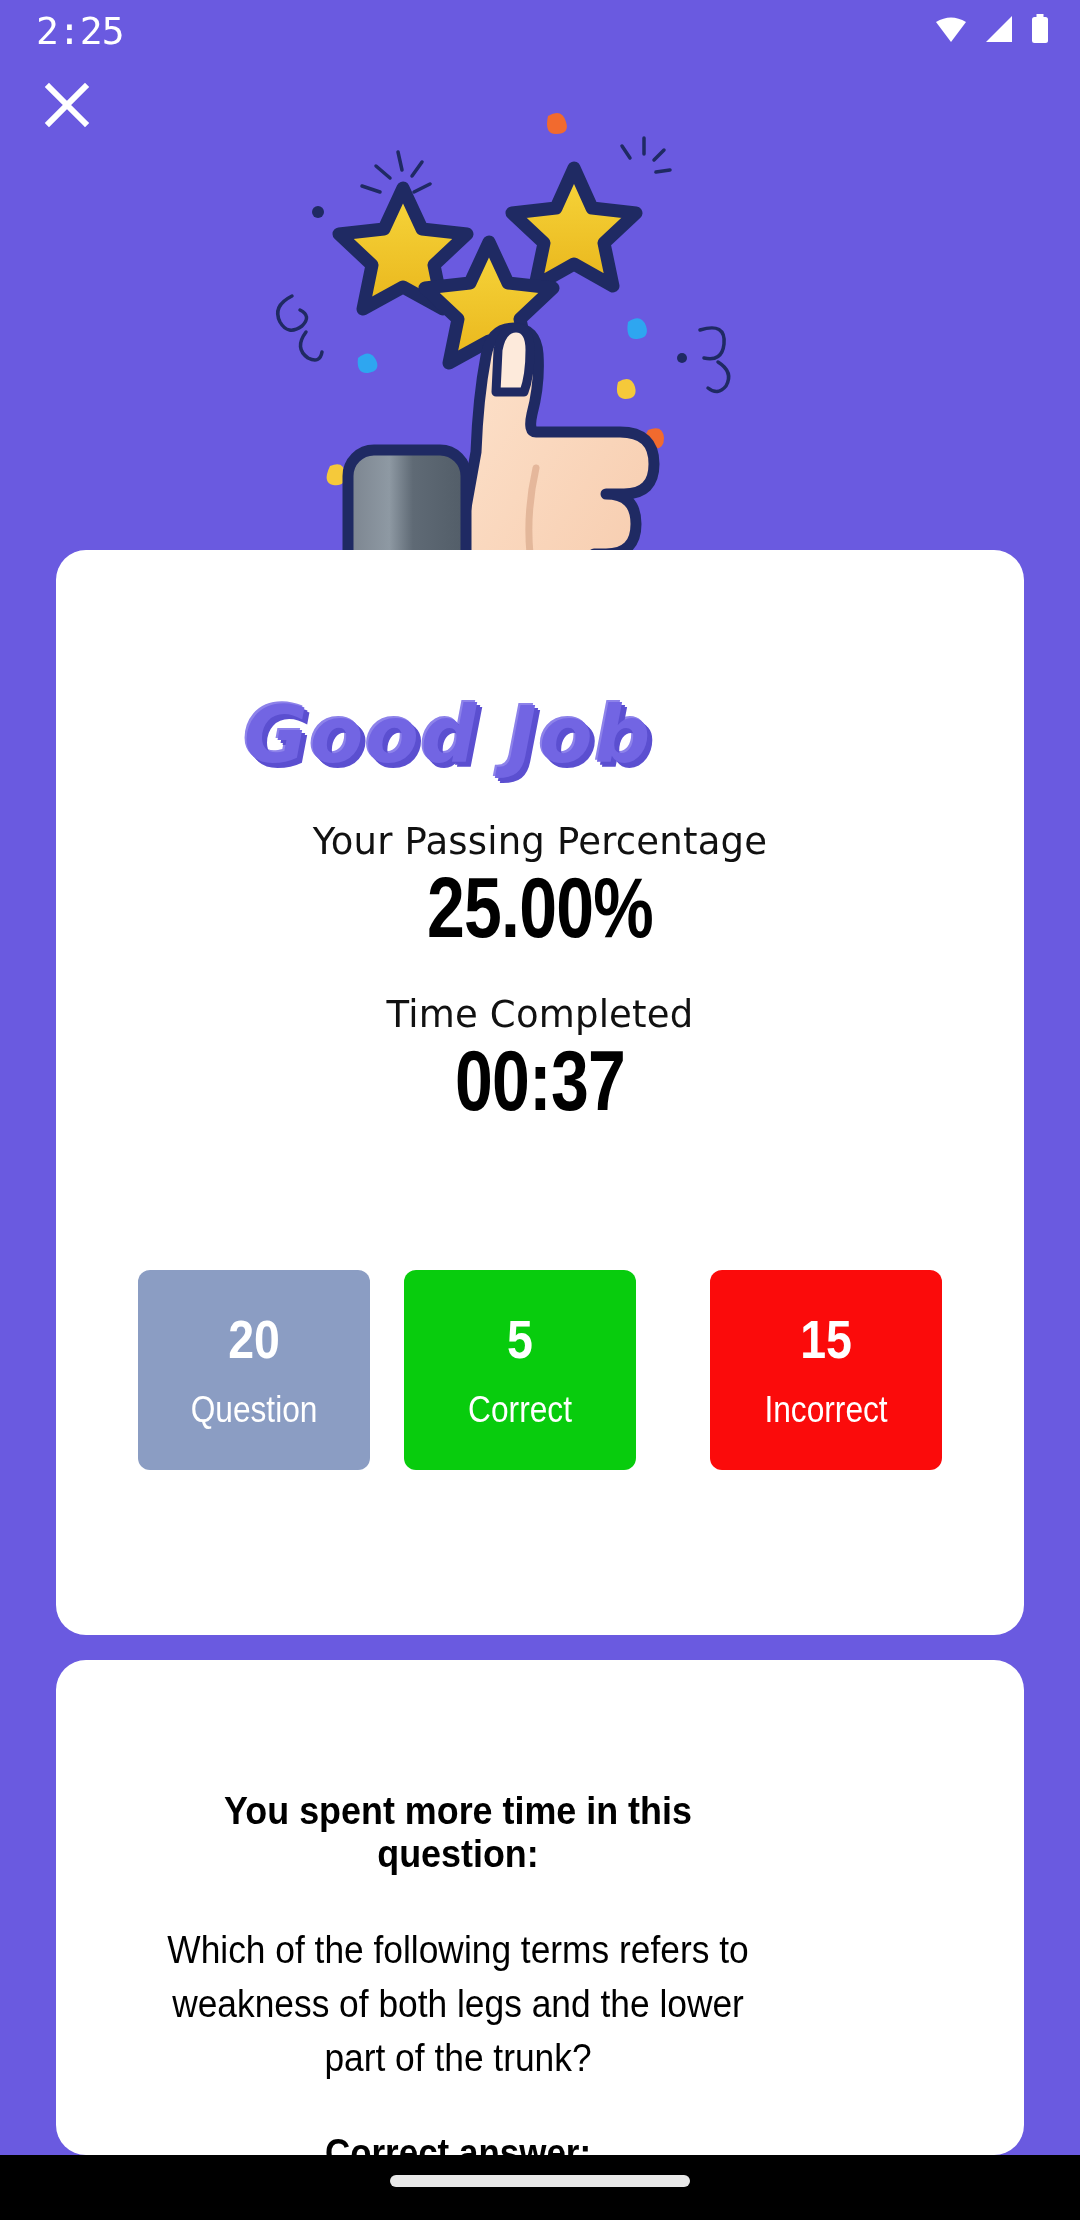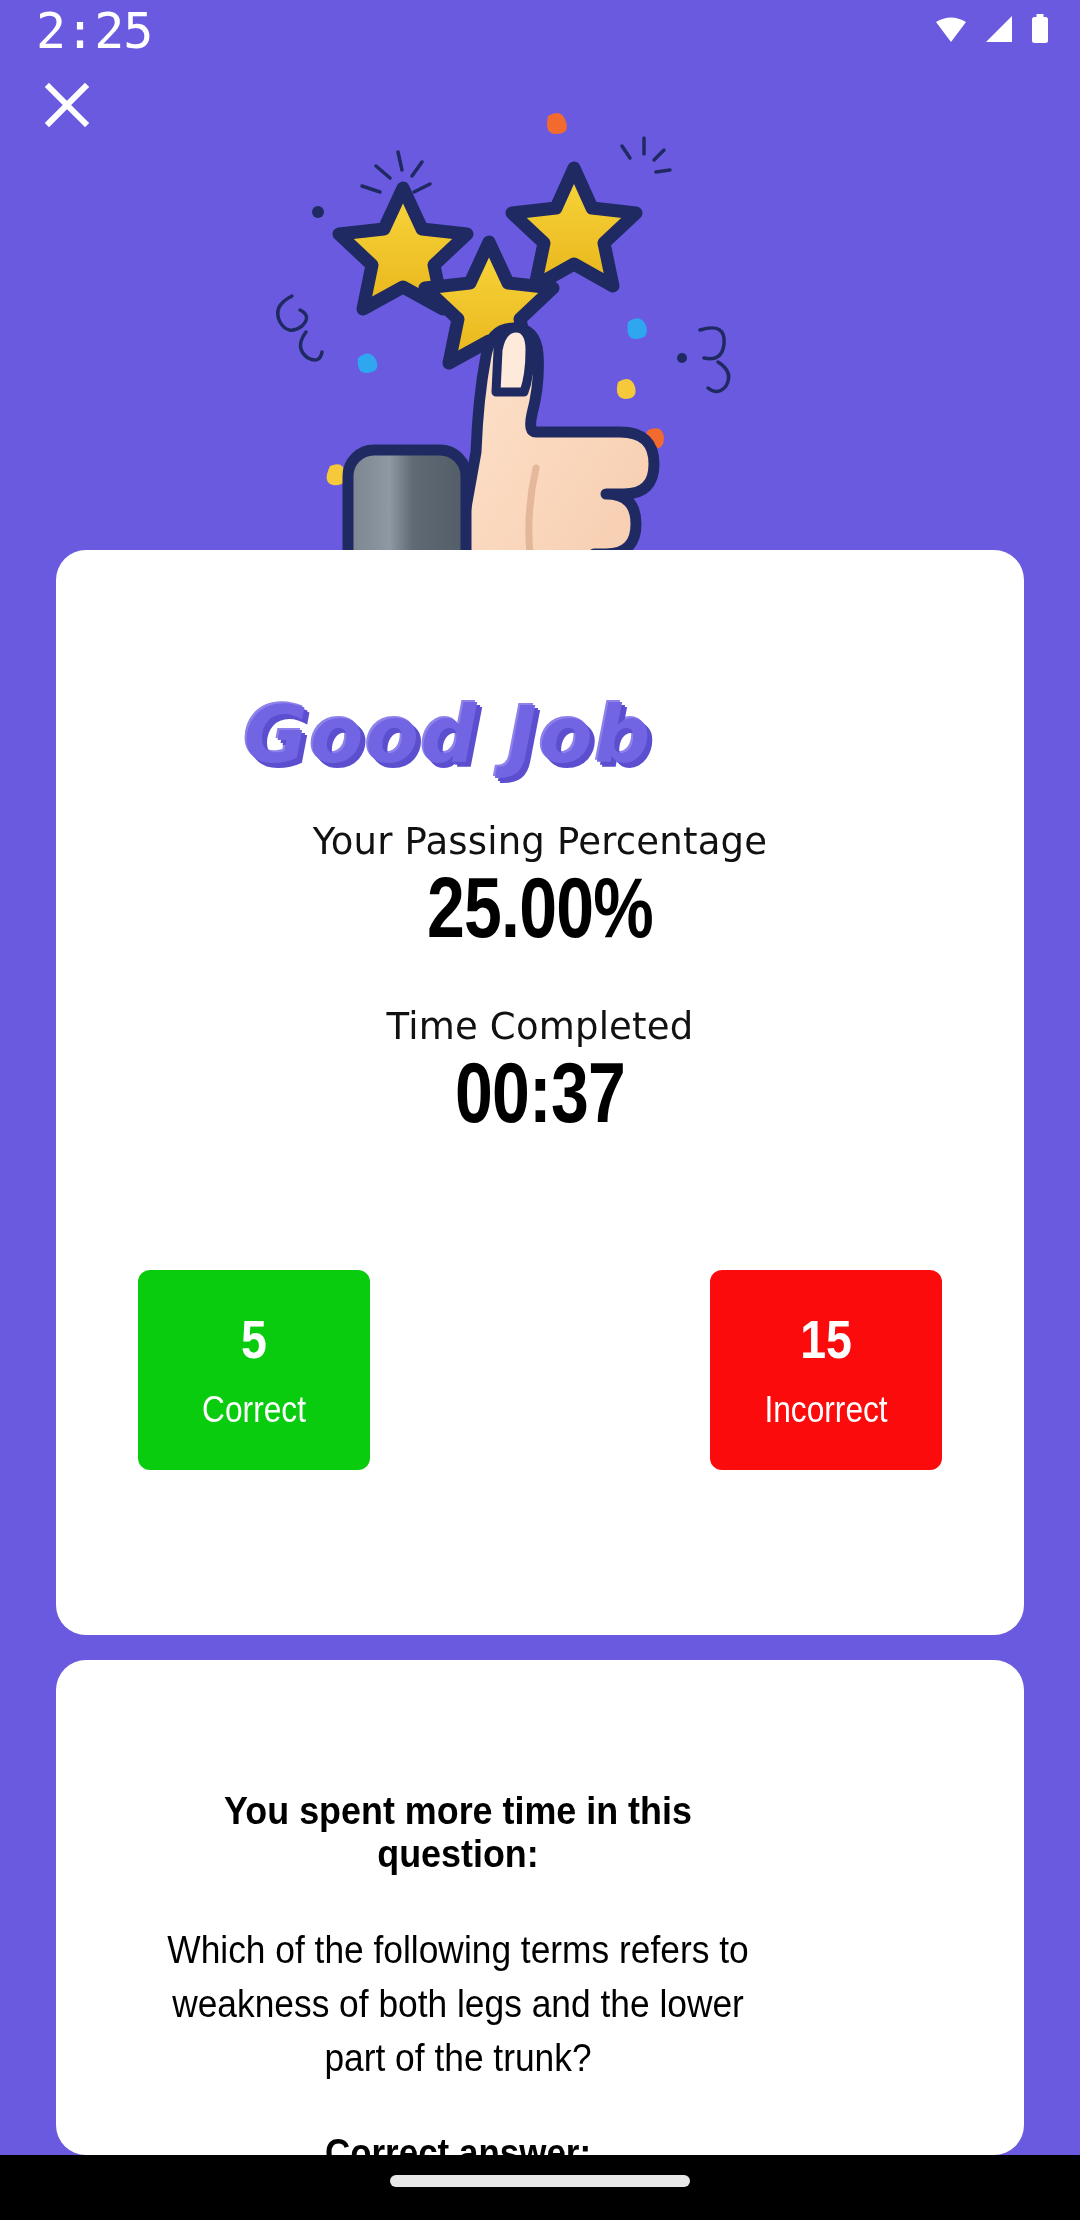--- a/index.html
+++ b/index.html
@@ -11,21 +11,21 @@
     position:relative;
   }
 
   
   #status-bar {
     position:absolute; top:0; left:0; width:1080px; height:62px;
     display:flex; align-items:center; justify-content:space-between;
     padding:0 30px 0 36px; color:#fff;
   }
   #status-clock {
-    font-size:50px; font-family:"Liberation Sans Mono", monospace;
+    font-size:38px; font-family:"Liberation Sans Mono", monospace;
     letter-spacing:-1px; font-weight:400; color:#fff;
   }
   #status-icons { display:flex; align-items:center; gap:16px; }
 
   
   #close-btn {
     position:absolute; left:40px; top:78px;
     width:54px; height:54px; cursor:pointer;
   }
   #close-btn svg { display:block; }
@@ -70,21 +70,21 @@
     font-size:37px; color:#111; font-weight:400;
     font-family:"DejaVu Sans", sans-serif;
     letter-spacing:0.2px;
   }
   .stat-big {
     font-size:85px; font-weight:700; color:#000;
     font-family:"Liberation Sans Narrow","Liberation Sans", sans-serif;
     transform:scaleX(0.80); transform-origin:center;
     letter-spacing:-1px; line-height:1.06;
   }
-  #percent-block { margin-bottom:52px; }
+  #percent-block { margin-bottom:40px; }
   #time-block { margin-bottom:32px; }
 
   
   #stat-boxes {
     position:absolute; left:56px; top:1270px; width:968px;
     display:flex; justify-content:space-between; padding:0 82px;
   }
   .stat-box {
     width:232px; height:200px; border-radius:12px;
     display:flex; flex-direction:column;
@@ -264,20 +264,24 @@
     <div class="stat-label">Your Passing Percentage</div>
     <div class="stat-big">25.00%</div>
   </div>
   <div id="time-block">
     <div class="stat-label">Time Completed</div>
     <div class="stat-big">00:37</div>
   </div>
 </div>
 
 <div id="stat-boxes">
+  <div class="stat-box" style="background: rgb(139, 157, 195);">
+    <span class="num">20</span>
+    <span class="cap">Question</span>
+  </div>
   <div class="stat-box" style="background: rgb(8, 204, 13);">
     <span class="num">5</span>
     <span class="cap">Correct</span>
   </div>
   <div class="stat-box" style="background: rgb(251, 11, 11); margin-left: 40px;">
     <span class="num">15</span>
     <span class="cap">Incorrect</span>
   </div>
 </div>
 

